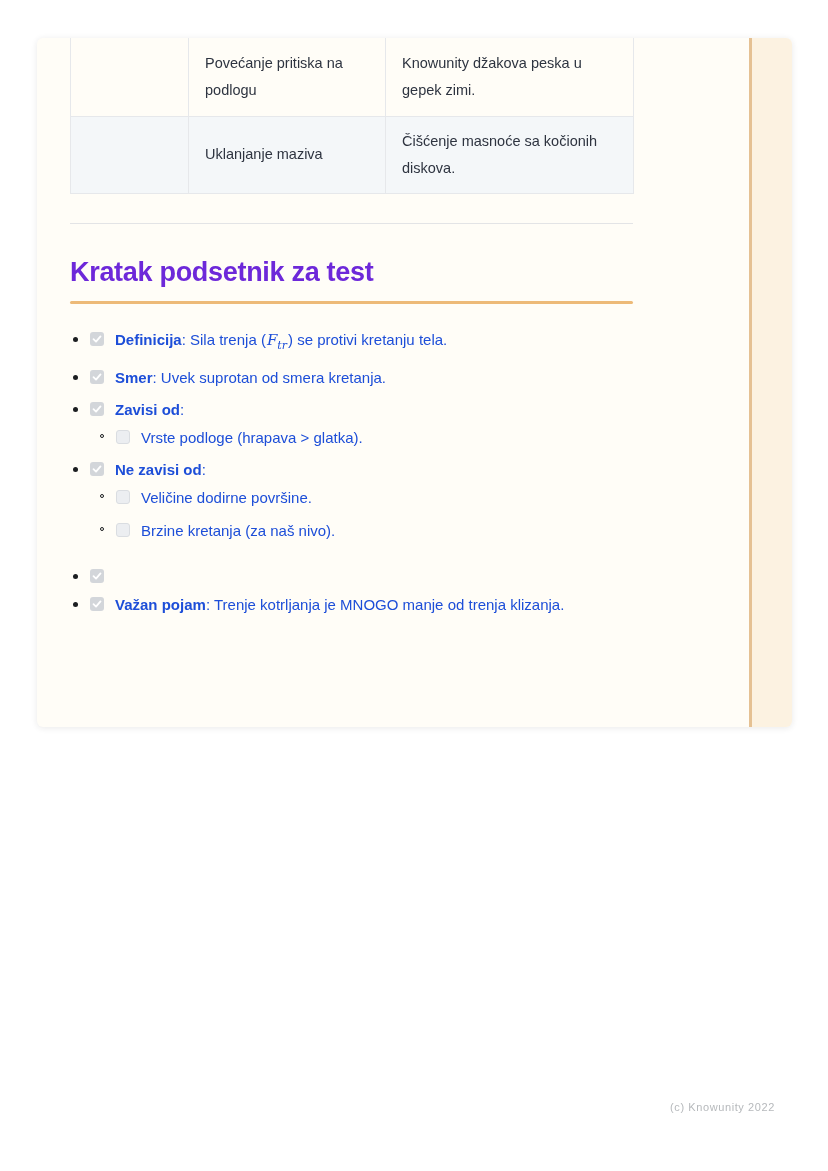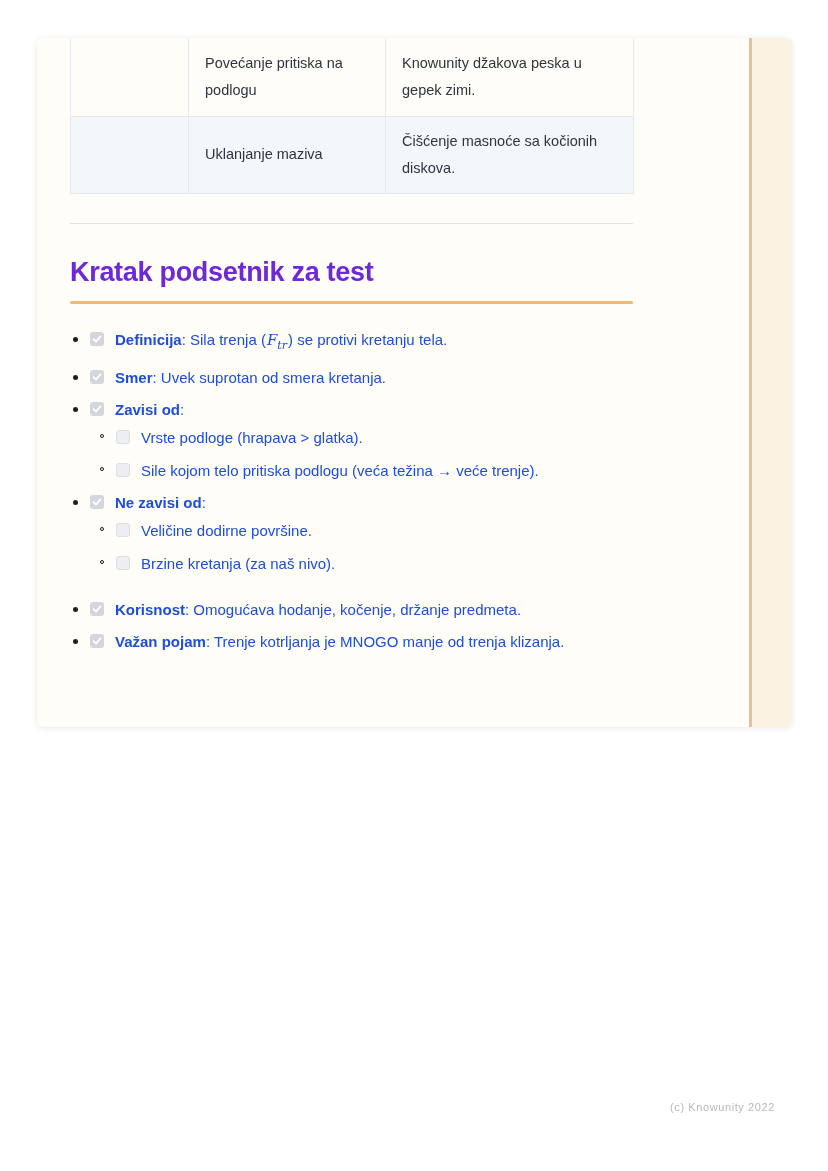--- a/index.html
+++ b/index.html
@@ -205,27 +205,20 @@
           <span class="txt"><b>Zavisi od</b><span>:</span></span>
         </div>
         <ul class="sublist">
           <li>
             <div class="row-line">
               <span class="bullet-circle"></span>
               <span class="cb unchecked"></span>
               <span class="txt">Vrste podloge (hrapava &gt; glatka).</span>
             </div>
           </li>
-          <li>
-            <div class="row-line">
-              <span class="bullet-circle"></span>
-              <span class="cb unchecked"></span>
-              <span class="txt">Sile kojom telo pritiska podlogu (veća težina → veće trenje).</span>
-            </div>
-          </li>
         </ul>
       </li>
 
       <li class="extra-gap">
         <div class="row-line">
           <span class="bullet-dot"></span>
           <span class="cb checked">
             <svg width="10" height="10" viewBox="0 0 10 10">
                 <polyline points="1.5,5.2 4,7.6 8.5,2.4" fill="none" stroke="#ffffff" stroke-width="1.8" stroke-linecap="round" stroke-linejoin="round"></polyline>
               </svg>
@@ -251,21 +244,20 @@
       </li>
 
       <li>
         <div class="row-line">
           <span class="bullet-dot"></span>
           <span class="cb checked">
             <svg width="10" height="10" viewBox="0 0 10 10">
                 <polyline points="1.5,5.2 4,7.6 8.5,2.4" fill="none" stroke="#ffffff" stroke-width="1.8" stroke-linecap="round" stroke-linejoin="round"></polyline>
               </svg>
           </span>
-          <span class="txt"><b>Korisnost</b><span>: Omogućava hodanje, kočenje, držanje predmeta.</span></span>
         </div>
       </li>
 
 
       <li>
         <div class="row-line">
           <span class="bullet-dot"></span>
           <span class="cb checked">
             <svg width="10" height="10" viewBox="0 0 10 10">
                 <polyline points="1.5,5.2 4,7.6 8.5,2.4" fill="none" stroke="#ffffff" stroke-width="1.8" stroke-linecap="round" stroke-linejoin="round"></polyline>

